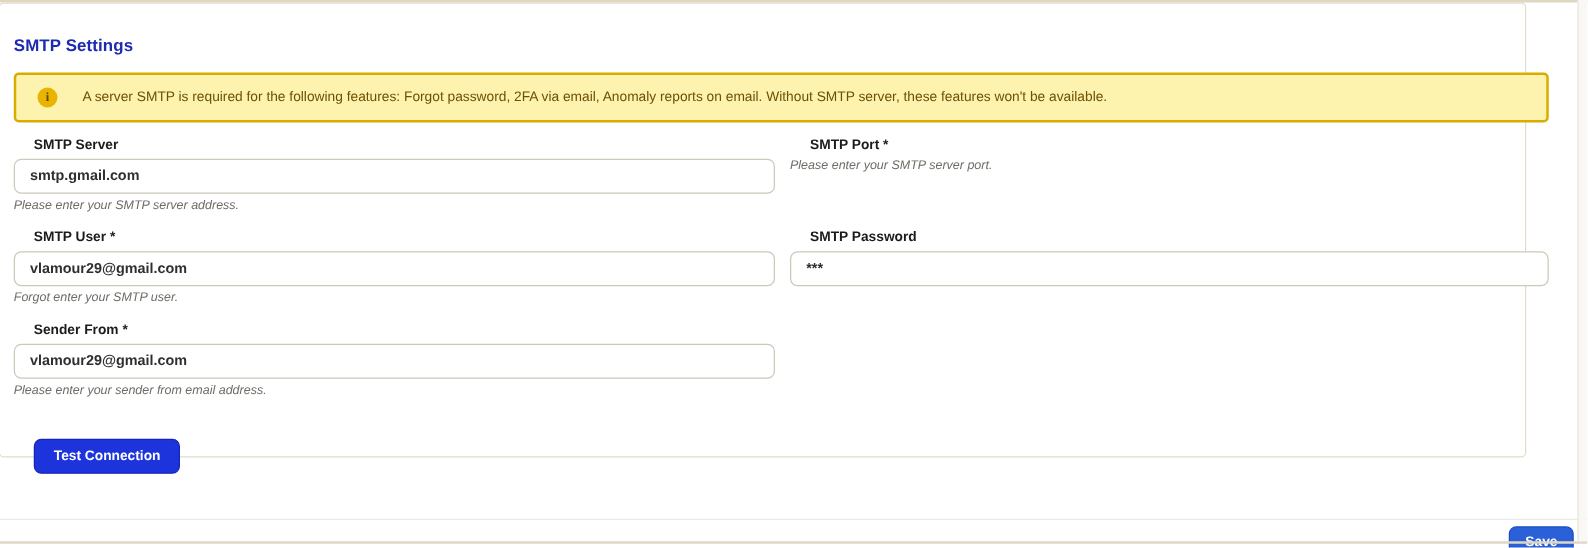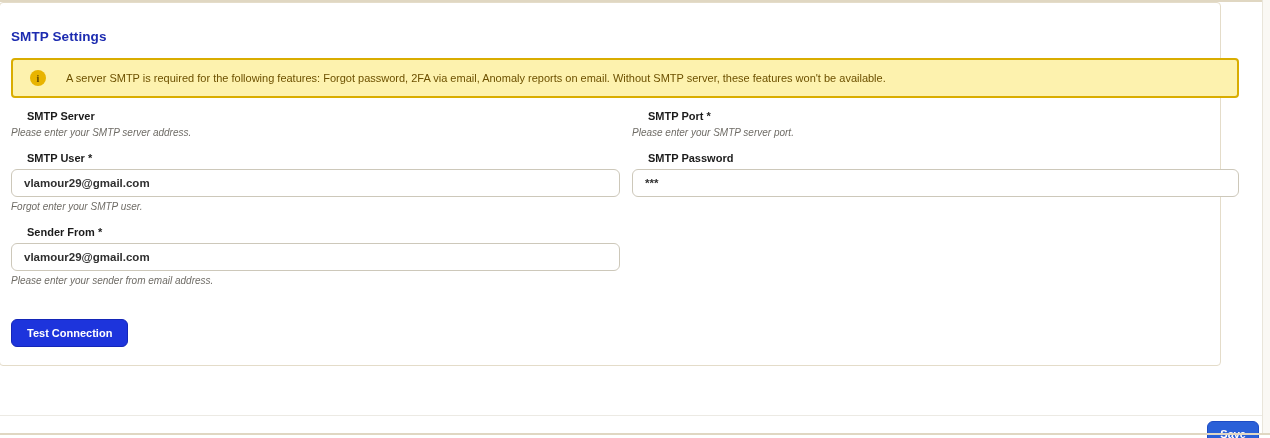--- a/index.html
+++ b/index.html
@@ -75,21 +75,21 @@
   .field-helper {
     display:block;
     margin-top:4px;
     font-size:10px; color:#6f6c66;
     min-height:10px;
     font-style:italic;
   }
   .btn {
     border-radius:6px; color:#ffffff; font-weight:700;
     font-family:"Liberation Sans", sans-serif;
-    cursor:pointer; display:inline-block;
+    cursor:pointer; display:inline-block;margin-left:16px;
   }
   .btn-test {
     margin-top:19px;
     background: var(--accent-blue, #1d34dc);
     border:1px solid #1426b8;
     font-size:11px;
     padding:7px 15px;
   }
   .footer-bar {
     position:absolute; top:415px; left:0;
@@ -125,20 +125,21 @@
 
   <div class="warn-banner">
     <span class="warn-icon">i</span>
     <span class="warn-text">A server SMTP is required for the following features: Forgot password, 2FA via email, Anomaly reports on email. Without SMTP server, these features won't be available.</span>
   </div>
 
   <div class="form-grid">
 
     <div class="field">
       <label class="field-label">SMTP Server</label>
+      <input class="field-input" type="text" value="smtp.gmail.com" style="">
       <span class="field-helper">Please enter your SMTP server address.</span>
     </div>
 
     <div class="field">
       <label class="field-label">SMTP Port *</label>
       <span class="field-helper">Please enter your SMTP server port.</span>
     </div>
 
     <div class="field">
       <label class="field-label">SMTP User *</label>

